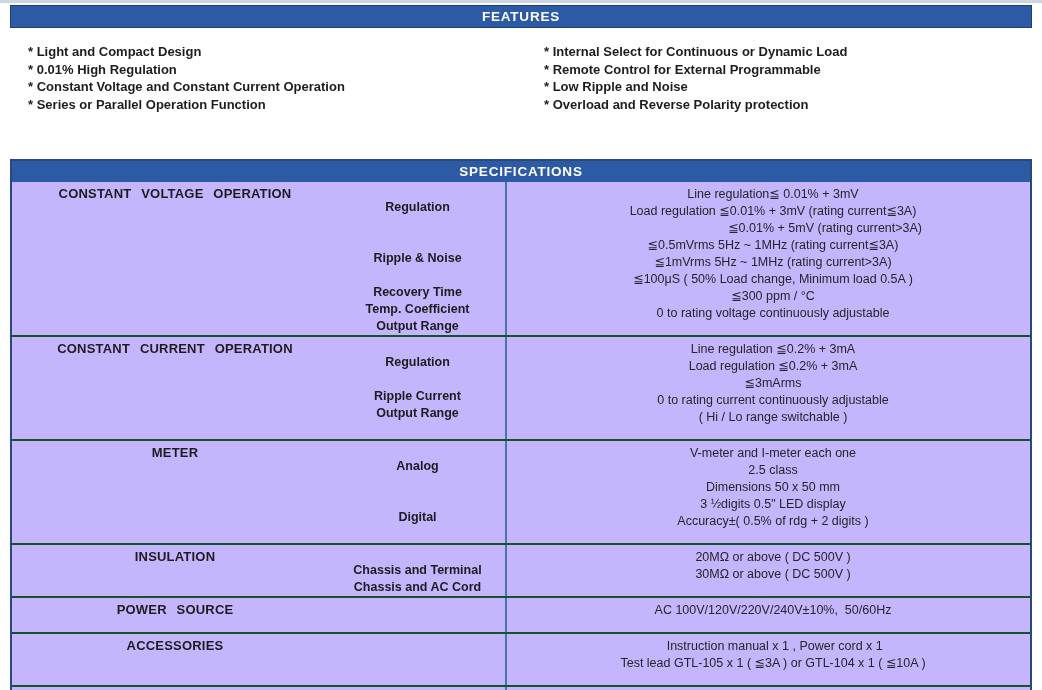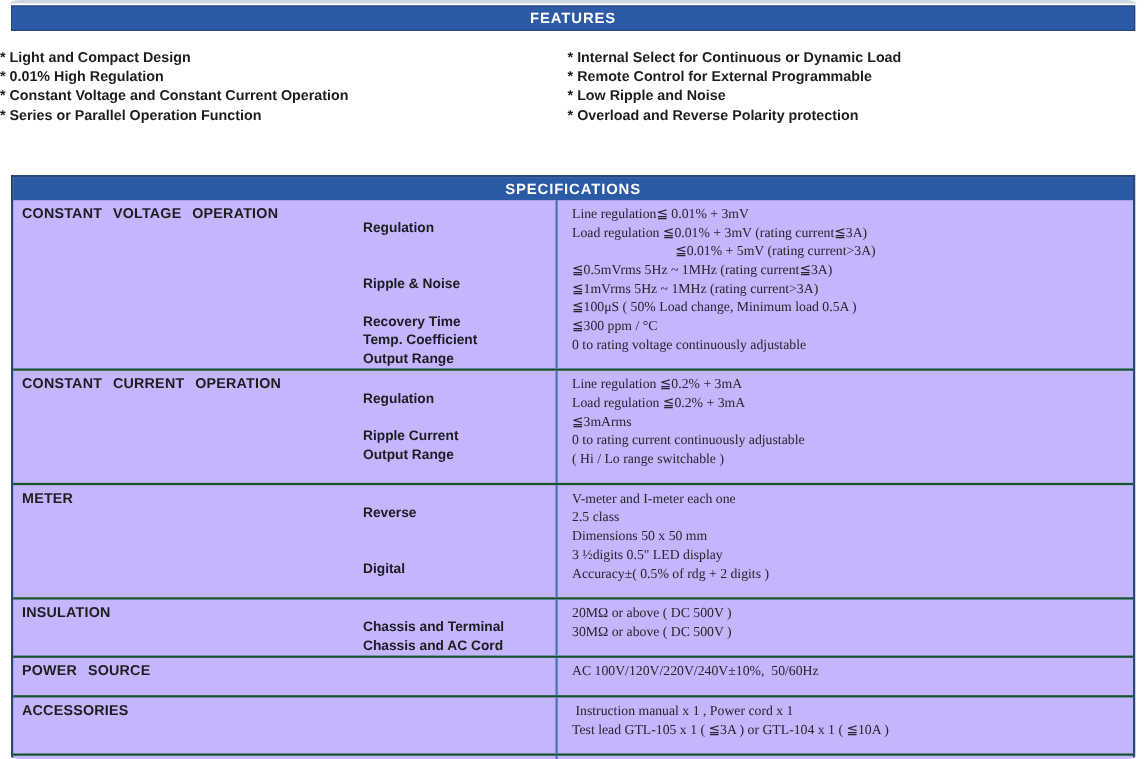--- a/index.html
+++ b/index.html
@@ -1,47 +1,47 @@
 <!DOCTYPE html>
 <html><head>
 <meta charset="utf-8">
 <style>
   html,body{margin:0;padding:0;background:#ffffff;}
   .page{
     position:relative;width:1042px;height:690px;background:#ffffff;
-    font-family:"Liberation Sans",sans-serif;color:#1d1d1f;overflow:hidden;border-radius:18px;
+    font-family:"Liberation Sans",sans-serif;color:#1d1d1f;overflow:hidden;
   }
   .top-strip{height:3px;width:1042px;background:#ccd6e2;}
   .bar{
     margin:2px 10px 0 10px;height:21px;background:#2d5aa5;
     border:1px solid #1e4076;text-align:center;
   }
   .bar span{
     display:block;line-height:21px;color:#ffffff;font-weight:bold;
     font-size:13.5px;letter-spacing:0.8px;
   }
-  .features{display:flex;margin-top:15px;padding-left:0;}
+  .features{display:flex;margin-top:15px;padding-left:28px;}
   .fcol-left{width:516px;}
   .fcol-right{flex:1;}
   .fline{height:17.5px;line-height:17.5px;font-weight:bold;font-size:13px;white-space:pre;}
   .spec{
     margin:46px 10px 0 10px;
     border:2px solid #27497c;border-bottom-width:3px;background:#c4b5fd;
   }
   .spec .bar{margin:0;border:none;height:21px;}
-  .spec-row{display:flex;align-items:stretch;}
+  .spec-row{display:flex;align-items:stretch;text-align:center;}
   .spec-row + .spec-row{border-top:2px solid #14532d;}
   .col-name{
     width:310px;padding:4px 0 0 8px;font-weight:bold;font-size:13px;
     word-spacing:6px;letter-spacing:0.2px;flex-shrink:0;
   }
   .col-labels{width:175px;padding-top:17px;flex-shrink:0;}
   .col-labels .ln{font-weight:bold;font-size:12.5px;}
   .col-values{
-    flex:1;border-left:2px solid #4a74ad;padding:4px 4px 5px 13px;color:#26262a;font-family:Liberation Serif, serif;
+    flex:1;border-left:2px solid #4a74ad;padding:4px 4px 5px 13px;color:#26262a;
   }
   .col-values .ln{font-size:12.5px;}
   .ln{height:17px;line-height:17px;white-space:pre;}
 </style>
 </head>
 <body>
 
 <div class="page">
   <div class="top-strip"></div>
 
@@ -105,21 +105,21 @@
             <div class="ln">Line regulation ≦0.2% + 3mA</div>
             <div class="ln">Load regulation ≦0.2% + 3mA</div>
             <div class="ln">≦3mArms</div>
             <div class="ln">0 to rating current continuously adjustable</div>
             <div class="ln">( Hi / Lo range switchable )</div>
           </div>
         </div>
         <div class="spec-row">
           <div class="col-name">METER</div>
           <div class="col-labels">
-            <div class="ln">Reverse</div>
+            <div class="ln">Analog</div>
             <div class="ln"></div>
             <div class="ln"></div>
             <div class="ln">Digital</div>
             <div class="ln"></div>
           </div>
           <div class="col-values">
             <div class="ln">V-meter and I-meter each one</div>
             <div class="ln">2.5 class</div>
             <div class="ln">Dimensions 50 x 50 mm</div>
             <div class="ln">3 ½digits 0.5" LED display</div>

